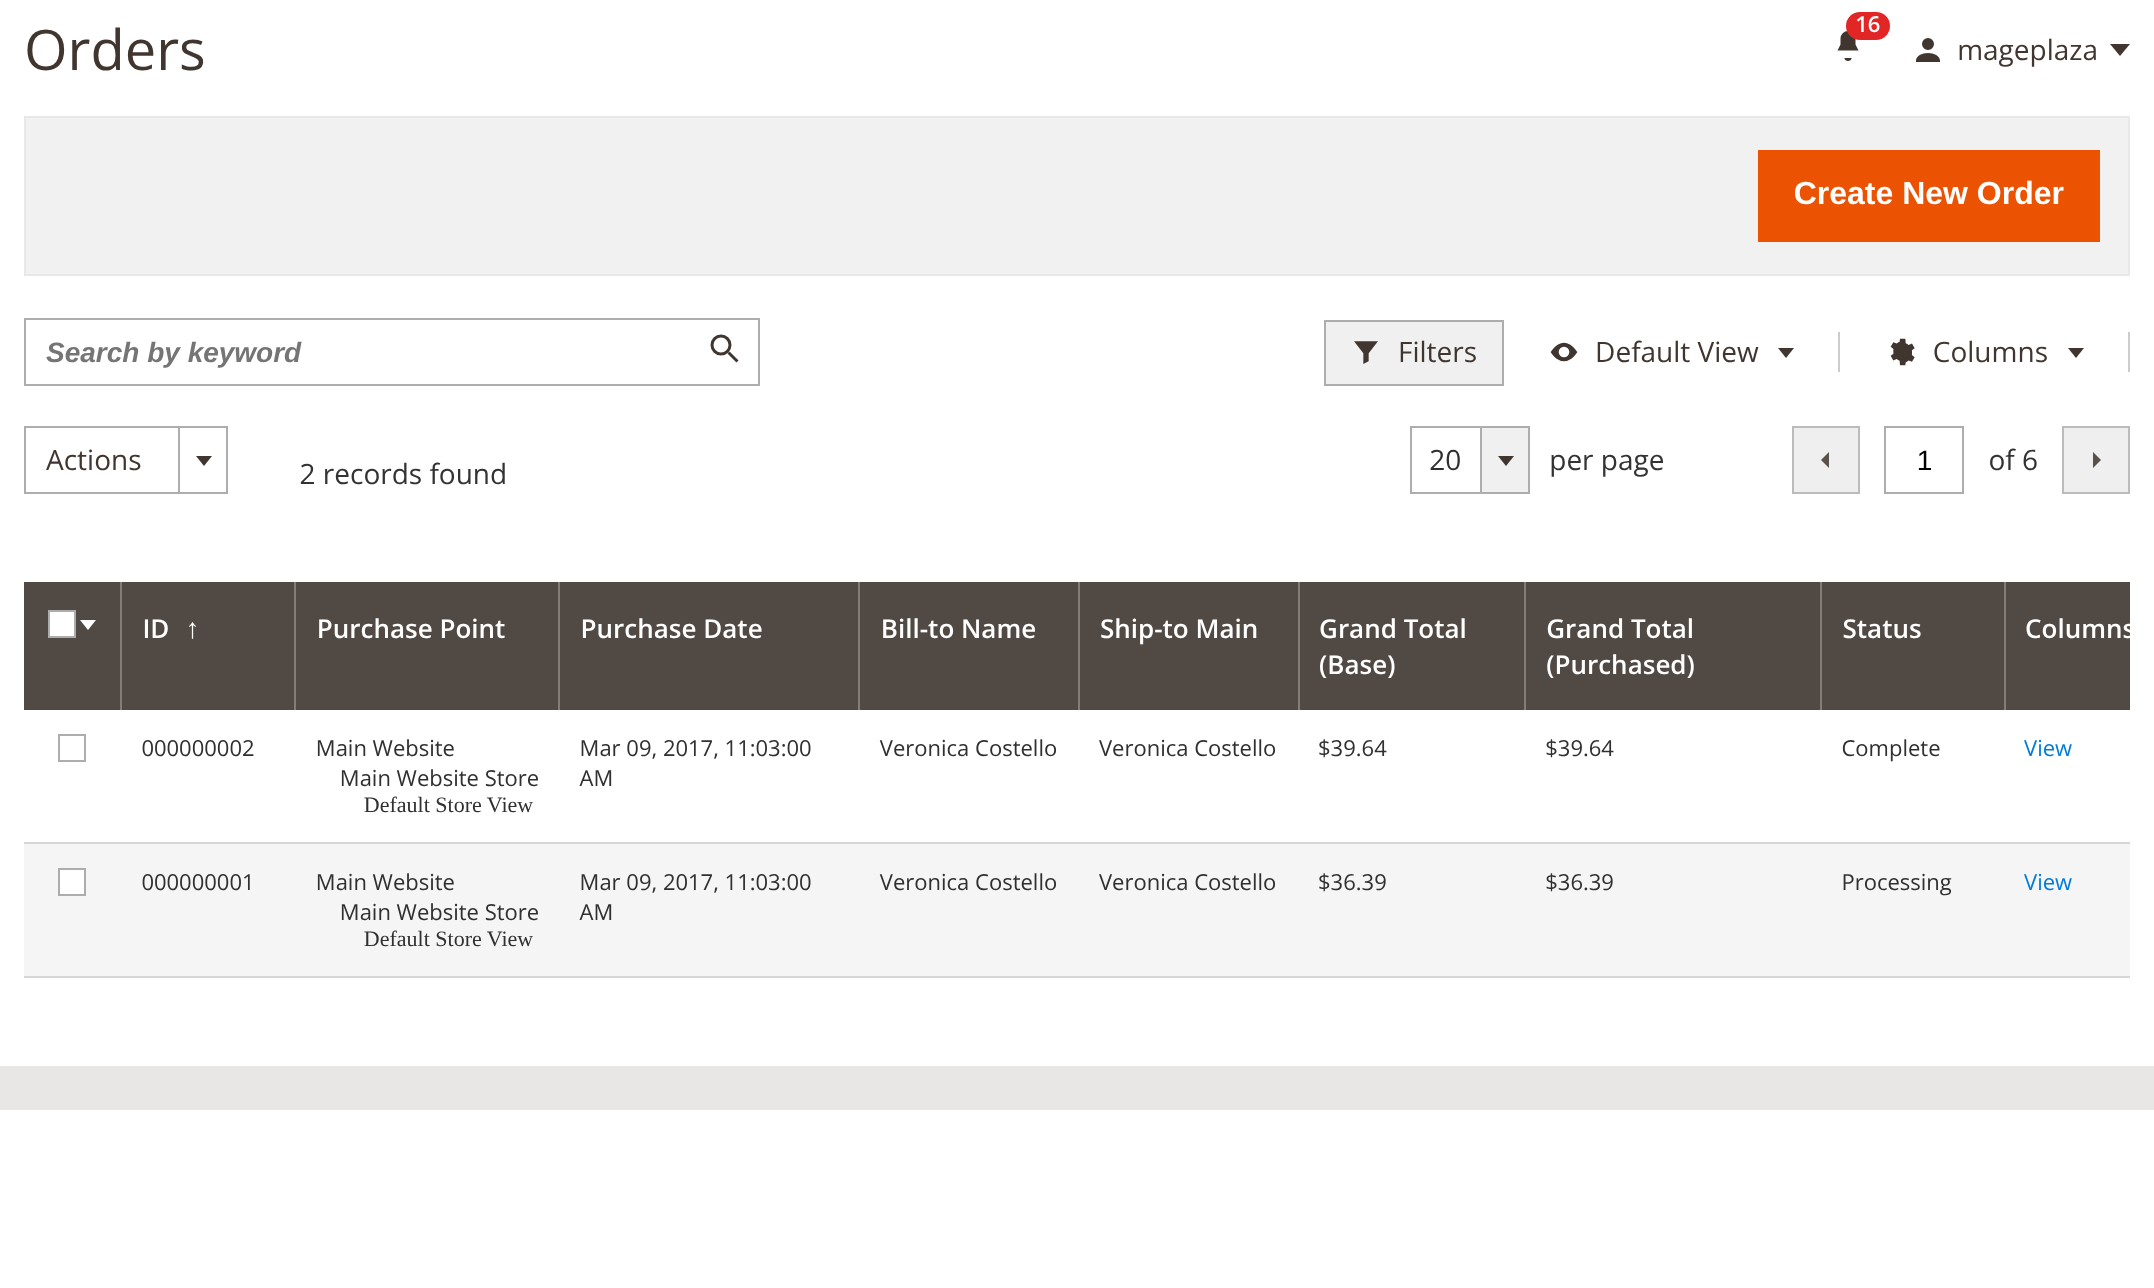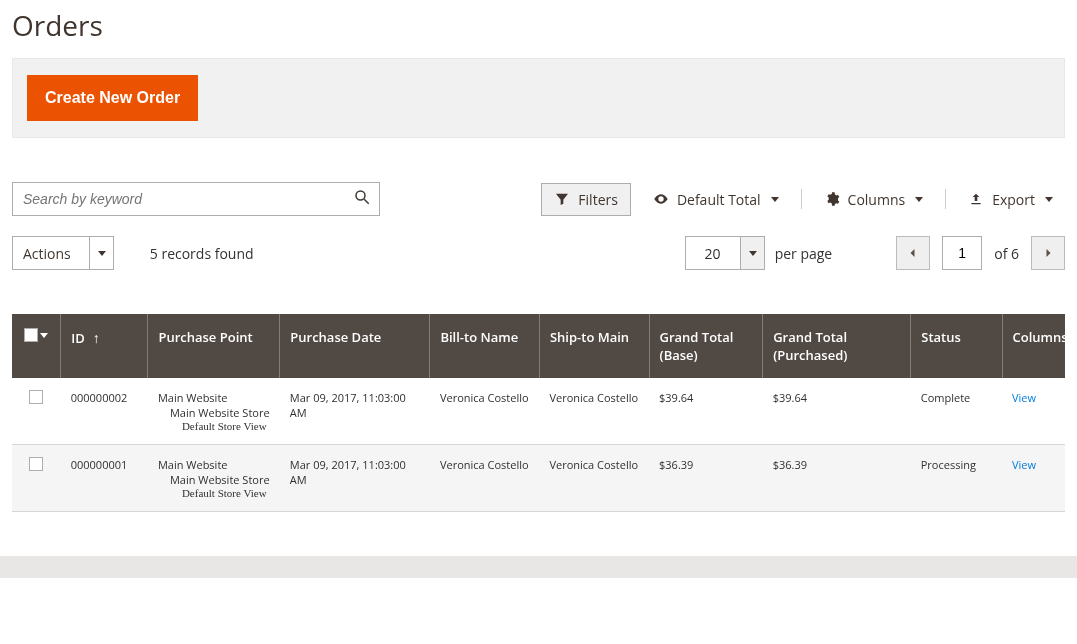--- a/index.html
+++ b/index.html
@@ -35,73 +35,73 @@
   }
   .user { display:flex; align-items:center; gap:6px; cursor:pointer;}
   .user svg { width:18px; height:18px; fill:#41362f; }
   .user-name { font-size:14px; color:#41362f;}
   .caret-d { width:0;height:0;border-left:5px solid transparent;border-right:5px solid transparent;border-top:6px solid #41362f; }
 
   .create-bar {
     background:#f1f1f1;
     border:1px solid #e8e8e8;
     padding:16px 14px;
-    display:flex; justify-content:flex-start;
-    margin-bottom:44px;
+    display:flex; justify-content:flex-end;
+    margin-bottom:21px;
   }
   .btn-primary {
     background:#eb5202; color:#fff; border:none;
     font-size:16px; font-weight:600;
     padding:14px 18px; cursor:pointer;
   }
 
   .toolbar-row {
     display:flex; align-items:center; gap:10px;
     margin-bottom:20px;
   }
   .search-wrap {
     position:relative; width:368px;
     border:1px solid #adadad; height:34px;
     display:flex; align-items:center;
   }
   .search-wrap input {
     border:none; outline:none; width:100%; height:100%;
-    padding:0 36px 0 10px; font-size:14px; font-style:italic; color:#666;
+    padding:0 36px 0 10px; font-size:14px; font-style:italic; color:#666;font-weight:bold;
   }
   .search-wrap .sicon {
     position:absolute; right:8px; top:50%; transform:translateY(-50%);
   }
   .sicon svg { width:18px; height:18px; fill:#41362f; stroke:#41362f;}
   .spacer { flex:1; }
   .ctl {
     display:flex; align-items:center; gap:8px;
     padding:6px 12px; cursor:pointer; font-size:14px; color:#41362f;
   }
   .ctl.bordered { border:1px solid #adadad; background:#f0f0f0; }
   .ctl svg { width:16px; height:16px; fill:#41362f; }
   .vsep { width:1px; height:20px; background:#ccc; }
   .caret-s { width:0;height:0;border-left:4px solid transparent;border-right:4px solid transparent;border-top:5px solid #41362f; margin-left:2px;}
 
   .row2 {
-    display:flex; align-items:center; margin-bottom:36px;
+    display:flex; align-items:flex-end; margin-bottom:36px;
   }
   .actions-btn {
     display:flex; align-items:stretch; height:34px;
   }
   .actions-btn .lbl {
     border:1px solid #adadad; padding:0 18px 0 10px; display:flex; align-items:center; font-size:14px; color:#41362f; background:#fff;
   }
   .actions-btn .drop {
     border:1px solid #adadad; border-left:none; width:24px; display:flex; align-items:center; justify-content:center; background:#fff;
   }
   .found { margin-left:36px; font-size:14px; color:#333; }
   .pager { margin-left:auto; display:flex; align-items:center; gap:12px; }
   .perpage { display:flex; align-items:center; }
   .perpage .num {
-    border:1px solid #adadad; width:56px; height:34px; display:flex;align-items:center;justify-content:center; font-size:14px;
+    border:1px solid #adadad; width:36px; height:34px; display:flex;align-items:center;justify-content:center; font-size:14px;
   }
   .perpage .drop {
     border:1px solid #adadad; border-left:none; width:24px; height:34px; display:flex;align-items:center;justify-content:center; background:#f0f0f0;
   }
   .pp-label { margin-left:10px; font-size:14px; color:#333;}
   .gap { width:40px; }
   .pg-btn {
     width:34px; height:34px; border:1px solid #bbb; background:#efefef; display:flex;align-items:center;justify-content:center; cursor:pointer;
   }
   .pg-btn svg { width:12px; height:12px; fill:#5a5149; }
@@ -156,20 +156,35 @@
   .footer-spacer { height:44px; }
   .footer-bar { height:22px; background:#e8e7e6; margin:0 -12px;}
 </style>
 </head>
 <body>
 
 <div class="page">
 
   <div class="top-row">
     <div class="page-title">Orders</div>
+    <div class="top-right">
+      <div class="notif">
+        <svg viewBox="0 0 24 24">
+            <path d="M12 2a5 5 0 0 0-5 5v4l-2 4h14l-2-4V7a5 5 0 0 0-5-5zm0 20a2.5 2.5 0 0 0 2.45-2H9.55A2.5 2.5 0 0 0 12 22z"></path>
+          </svg>
+        <span class="notif-badge">16</span>
+      </div>
+      <div class="user">
+        <svg viewBox="0 0 24 24">
+            <path d="M12 12a4 4 0 1 0-4-4 4 4 0 0 0 4 4zm0 2c-4 0-8 2-8 5v1h16v-1c0-3-4-5-8-5z"></path>
+          </svg>
+        <span class="user-name">mageplaza</span>
+        <span class="caret-d"></span>
+      </div>
+    </div>
   </div>
 
   <div class="create-bar">
     <button class="btn-primary">Create New Order</button>
   </div>
 
   <div class="toolbar-row">
     <div class="search-wrap">
       <input type="text" placeholder="Search by keyword" style="">
       <span class="sicon">
@@ -185,51 +200,44 @@
       <svg viewBox="0 0 24 24">
           <path d="M3 4h18l-7 9v6l-4 2v-8z"></path>
         </svg>
       <span>Filters</span>
     </div>
 
     <div class="ctl">
       <svg viewBox="0 0 24 24">
           <path d="M12 5C6 5 2 12 2 12s4 7 10 7 10-7 10-7-4-7-10-7zm0 11a4 4 0 1 1 4-4 4 4 0 0 1-4 4z"></path>
         </svg>
-      <span>Default Total</span>
+      <span>Default View</span>
       <span class="caret-s"></span>
     </div>
     <div class="vsep"></div>
 
     <div class="ctl">
       <svg viewBox="0 0 24 24">
           <path d="M12 8a4 4 0 1 0 4 4 4 4 0 0 0-4-4zm9 4a7.6 7.6 0 0 0-.1-1.3l2.1-1.6-2-3.4-2.5 1a7.4 7.4 0 0 0-2.2-1.3L16 2h-4l-.3 2.4a7.4 7.4 0 0 0-2.2 1.3l-2.5-1-2 3.4 2.1 1.6A7.6 7.6 0 0 0 7 12a7.6 7.6 0 0 0 .1 1.3L5 14.9l2 3.4 2.5-1a7.4 7.4 0 0 0 2.2 1.3L12 22h4l.3-2.4a7.4 7.4 0 0 0 2.2-1.3l2.5 1 2-3.4-2.1-1.6A7.6 7.6 0 0 0 21 12z"></path>
         </svg>
       <span>Columns</span>
       <span class="caret-s"></span>
     </div>
     <div class="vsep"></div>
 
-    <div class="ctl">
-      <svg viewBox="0 0 24 24">
-          <path d="M5 20h14v-2H5zm7-16l-5 5h3v6h4V9h3z"></path>
-        </svg>
-      <span>Export</span>
-      <span class="caret-s"></span>
-    </div>
   </div>
 
   <div class="row2">
     <div class="actions-btn">
       <div class="lbl">Actions</div>
       <div class="drop">
           <span class="caret-s"></span>
         </div>
     </div>
-    <div class="found">5 records found</div>
+    <div class="found">2 records found</div>
 
     <div class="pager">
       <div class="perpage">
         <div class="num">20</div>
         <div class="drop">
             <span class="caret-s"></span>
           </div>
         <div class="pp-label">per page</div>
       </div>
       <div class="gap"></div>

